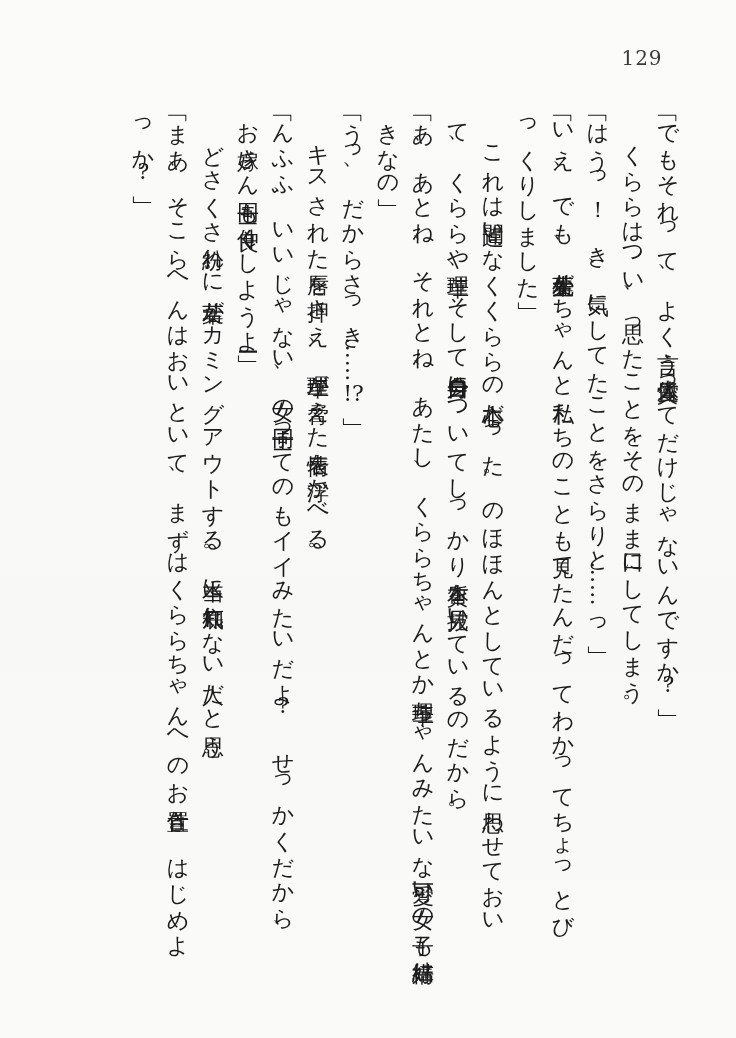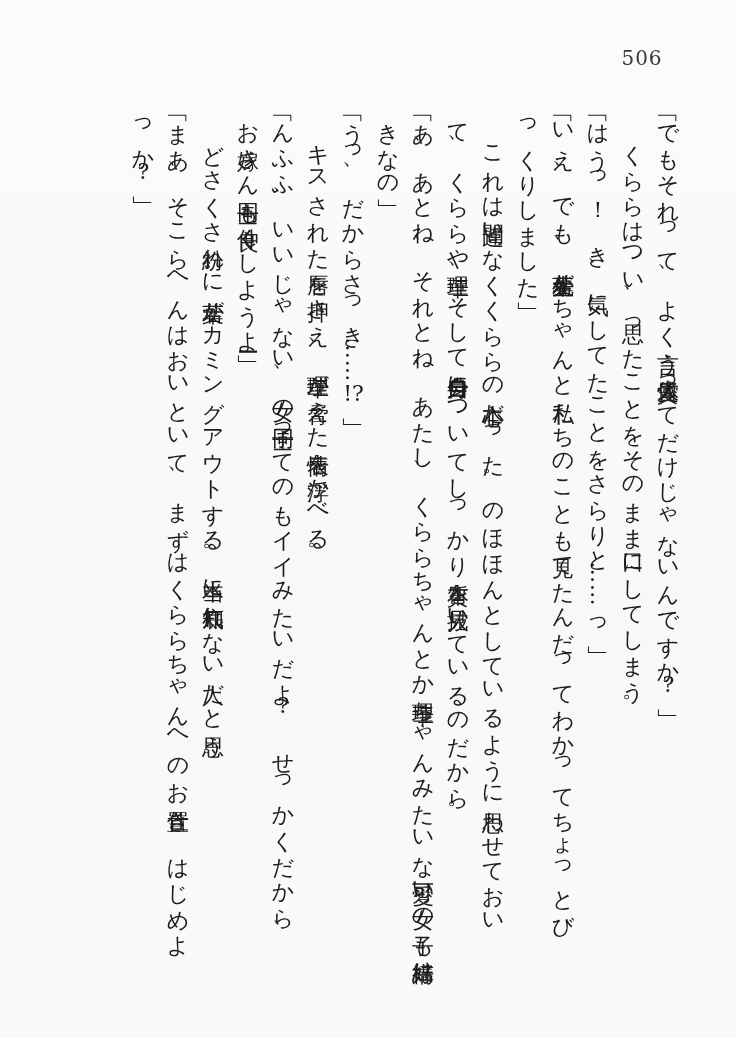--- a/index.html
+++ b/index.html
@@ -51,21 +51,21 @@
   }
   .tcy {
     text-combine-upright: all;
     -webkit-text-combine: horizontal;
   }
 </style>
 </head>
 <body>
 
 <div class="page">
-  <div class="page-number">506</div>
+  <div class="page-number">129</div>
   <div class="text-block">
       <p class="para">「でもそれって、よく言う愛人体質ってだけじゃないんですか<span class="tcy">?</span>」</p>
       <p class="para indent">くららはつい、思ったことをそのまま口にしてしまう。</p>
       <p class="para">「はうっ！　き、気にしてたことをさらりと……っ」</p>
       <p class="para">「いえ、でも、若葉先生がちゃんと私たちのことも見てたんだってわかってちょっとびっくりしました」</p>
       <p class="para indent">これは間違いなくくららの本心だった。のほほんとしているように思わせておいて、くららや理華、そして自分自身についてしっかり本質を見抜いているのだから。</p>
       <p class="para">「あ、あとね、それとね、あたし、くららちゃんとか理華ちゃんみたいな可愛い女の子も結構好きなの」</p>
       <p class="para">「うっ、だからさっき……<span class="tcy">!?</span>」</p>
       <p class="para indent">キスされた唇を押さえ、理華が脅えた表情を浮かべる。</p>
       <p class="para">「んふふ、いいじゃない、女の子同士ってのもイイみたいだよ<span class="tcy">?</span>　せっかくだから、お嫁さん同士も仲良くしようよー」</p>

